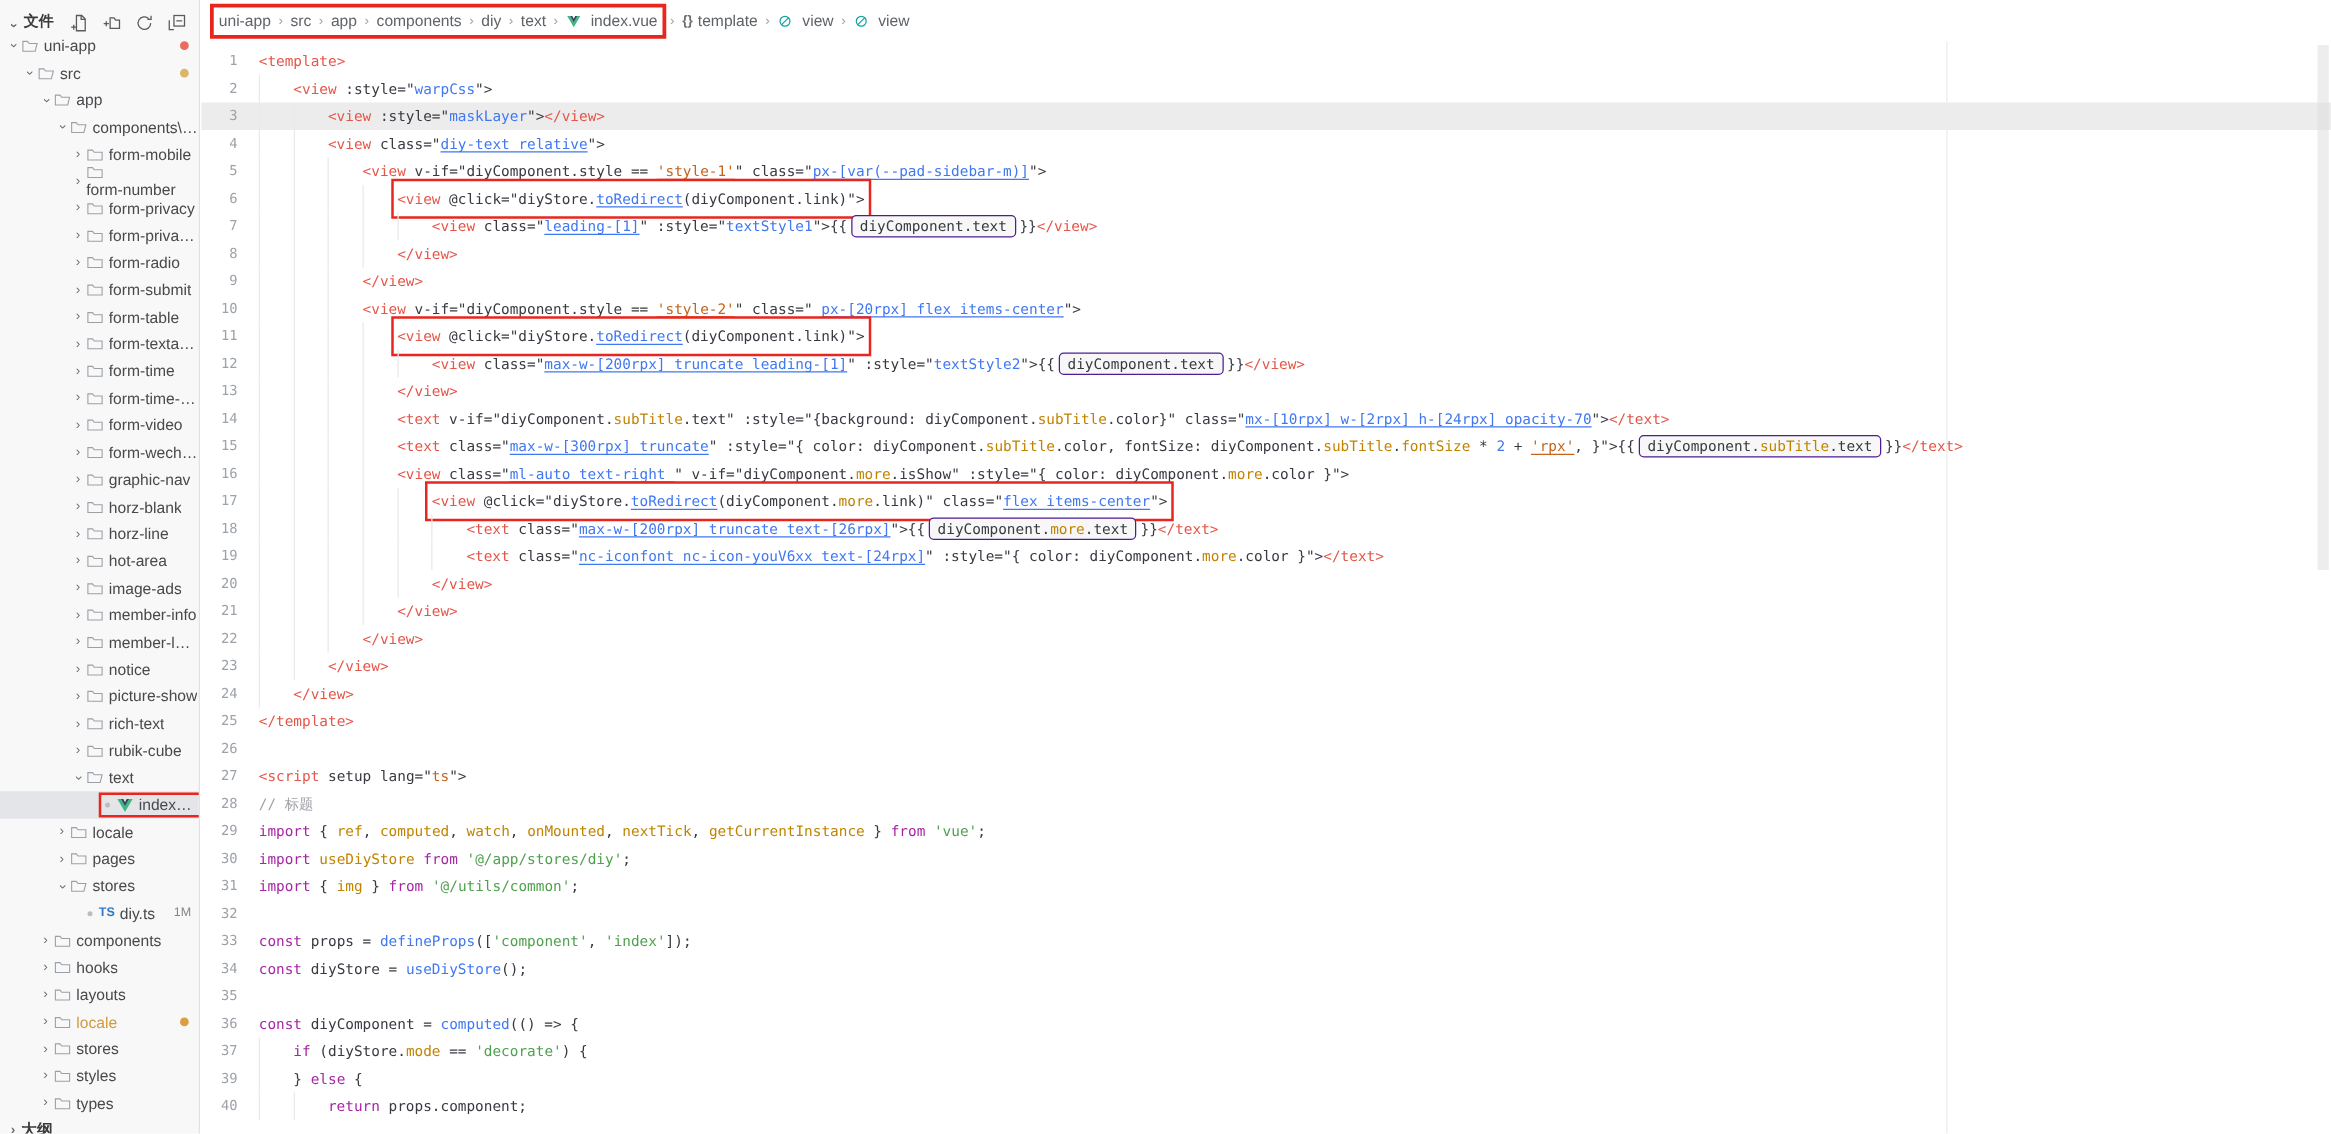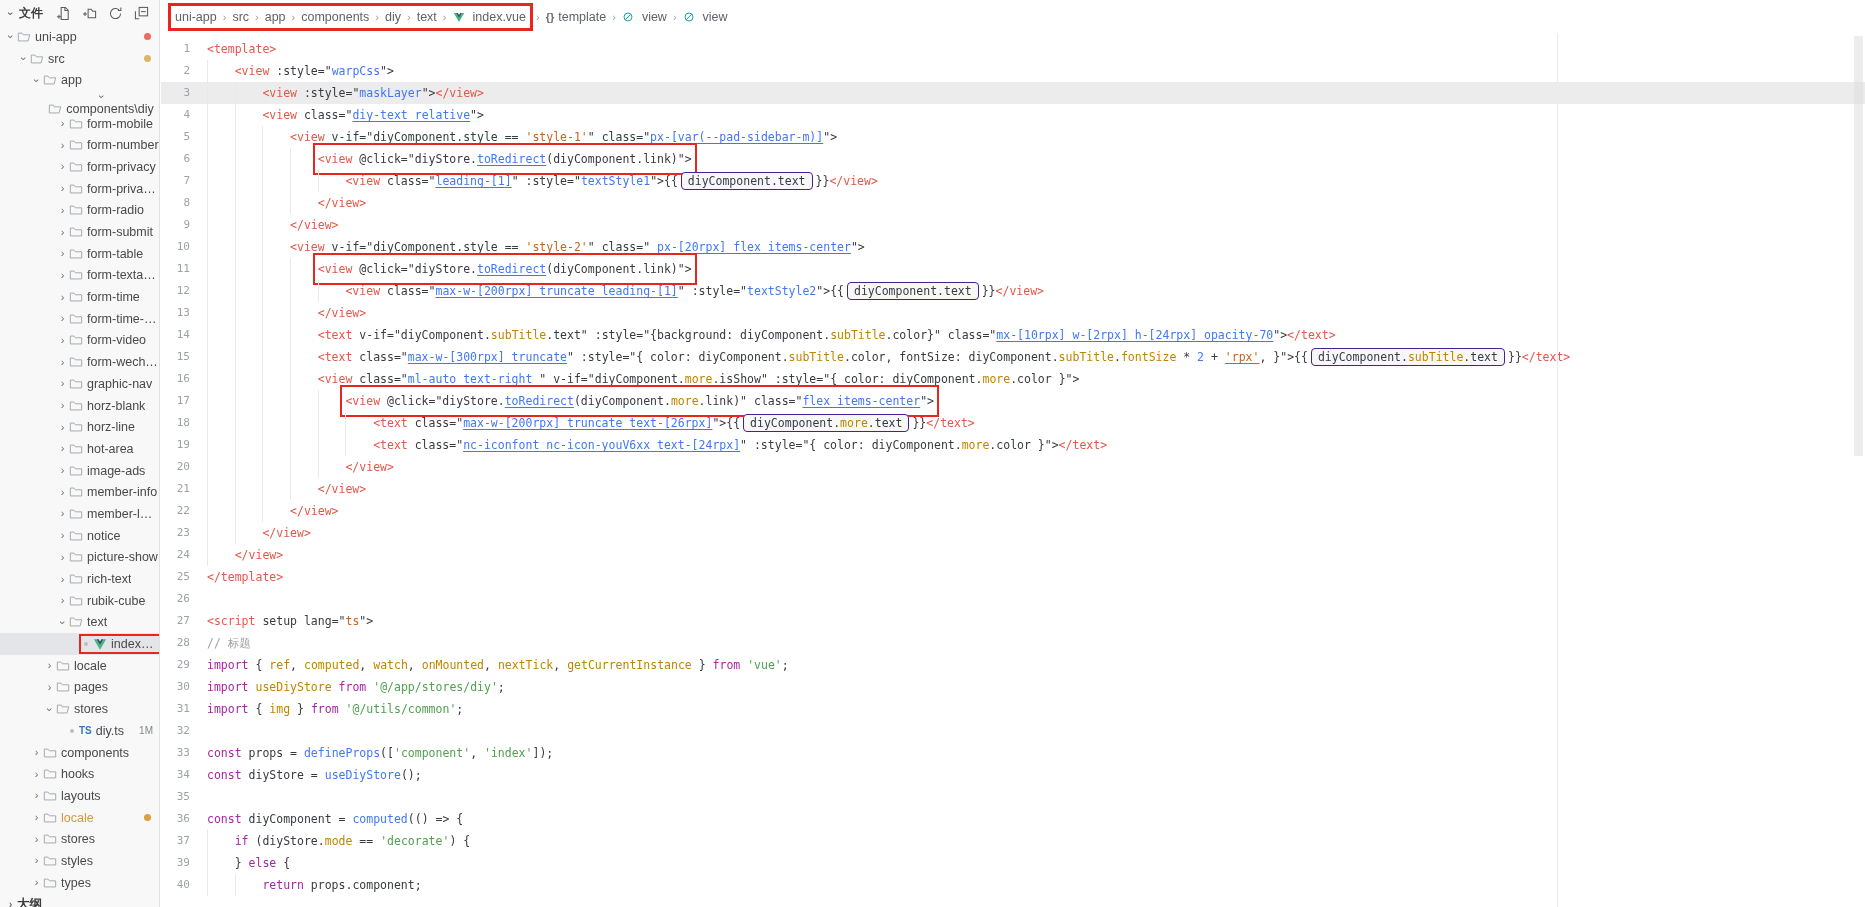--- a/index.html
+++ b/index.html
@@ -4,21 +4,21 @@
 <style>
   * { box-sizing: border-box; }
   html,body { margin:0; padding:0; }
   body {
     width:1865px; height:907px; overflow:hidden; position:relative;
     background:#ffffff; font-family:"Liberation Sans", sans-serif; color:#383a42;
   }
   
   .sidebar { position:absolute; left:0; top:0; width:160px; height:907px;
     background:#f8f8f8; border-right:1px solid #e2e2e2; overflow:hidden; }
-  .sb-header { height:26px; display:flex; align-items:center; padding:0 6px 0 4px;
+  .sb-header { height:26px; display:flex; align-items:flex-end; padding:0 6px 0 4px;
     font-size:12px; font-weight:bold; color:#3b3b3b; }
   .sb-header .chev { margin-right:2px; }
   .sb-tools { margin-left:auto; display:flex; gap:7px; align-items:center; }
   .sb-tools .icn { cursor:pointer; display:flex; }
   .trow { height:21.7px; display:flex; align-items:center; font-size:12.5px;
     color:#49494d; white-space:nowrap; cursor:pointer; }
   .trow.sel { background:#e4e5e9; }
   .chev { width:13px; flex:none; display:inline-block; color:#707070; font-size:11px;
     text-align:center; line-height:1; }
   .chev.down { transform:rotate(90deg); }
@@ -131,21 +131,21 @@
         <span class="chev down">›</span>
         <span style="display: inline-flex; align-items: center; min-width: 0px;">
           <span class="icn">
             <svg width="14" height="14" viewBox="0 0 16 16">
               <path d="M1.5 12.5v-9h4.2l1.6 2h7.2l-1.8 7z" fill="none" stroke="#9aa0a8" stroke-width="1"></path>
             </svg>
           </span>
           <span class="tlabel">app</span>
         </span>
       </div>
-      <div class="trow" style="padding-left: 43px; flex-direction: column;">
+      <div class="trow" style="padding-left: 43px;">
         <span class="chev down">›</span>
         <span style="display: inline-flex; align-items: center; min-width: 0px;">
           <span class="icn">
             <svg width="14" height="14" viewBox="0 0 16 16">
               <path d="M1.5 12.5v-9h4.2l1.6 2h7.2l-1.8 7z" fill="none" stroke="#9aa0a8" stroke-width="1"></path>
             </svg>
           </span>
           <span class="tlabel">components\diy</span>
         </span>
       </div>
@@ -155,21 +155,21 @@
           <span class="icn">
             <svg width="14" height="14" viewBox="0 0 16 16">
               <path d="M1.5 3.5h4.2l1.6 2h7.2v7H1.5z" fill="none" stroke="#9aa0a8" stroke-width="1"></path>
             </svg>
           </span>
           <span class="tlabel">form-mobile</span>
         </span>
       </div>
       <div class="trow" style="padding-left: 56px;">
         <span class="chev right">›</span>
-        <span style="display: inline-flex; align-items: flex-start; min-width: 0px;">
+        <span style="display: inline-flex; align-items: flex-start; min-width: 0px; flex-direction: column;">
           <span class="icn">
             <svg width="14" height="14" viewBox="0 0 16 16">
               <path d="M1.5 3.5h4.2l1.6 2h7.2v7H1.5z" fill="none" stroke="#9aa0a8" stroke-width="1"></path>
             </svg>
           </span>
           <span class="tlabel">form-number</span>
         </span>
       </div>
       <div class="trow" style="padding-left: 56px;">
         <span class="chev right">›</span>

